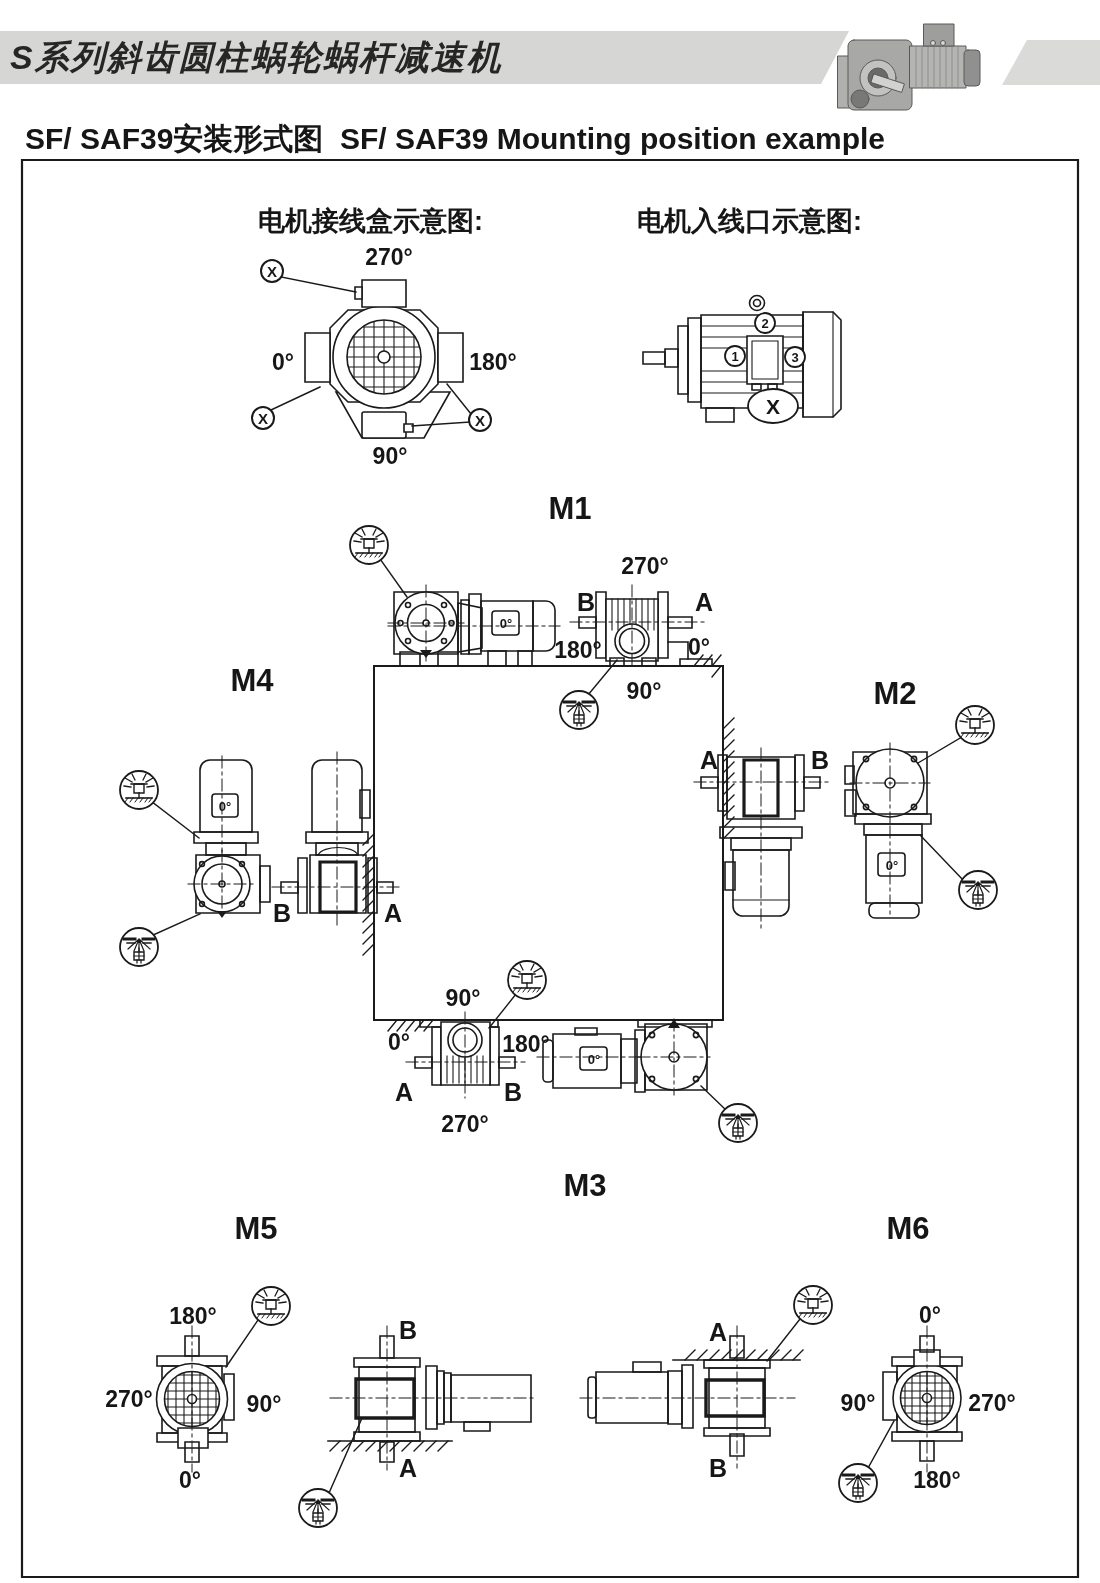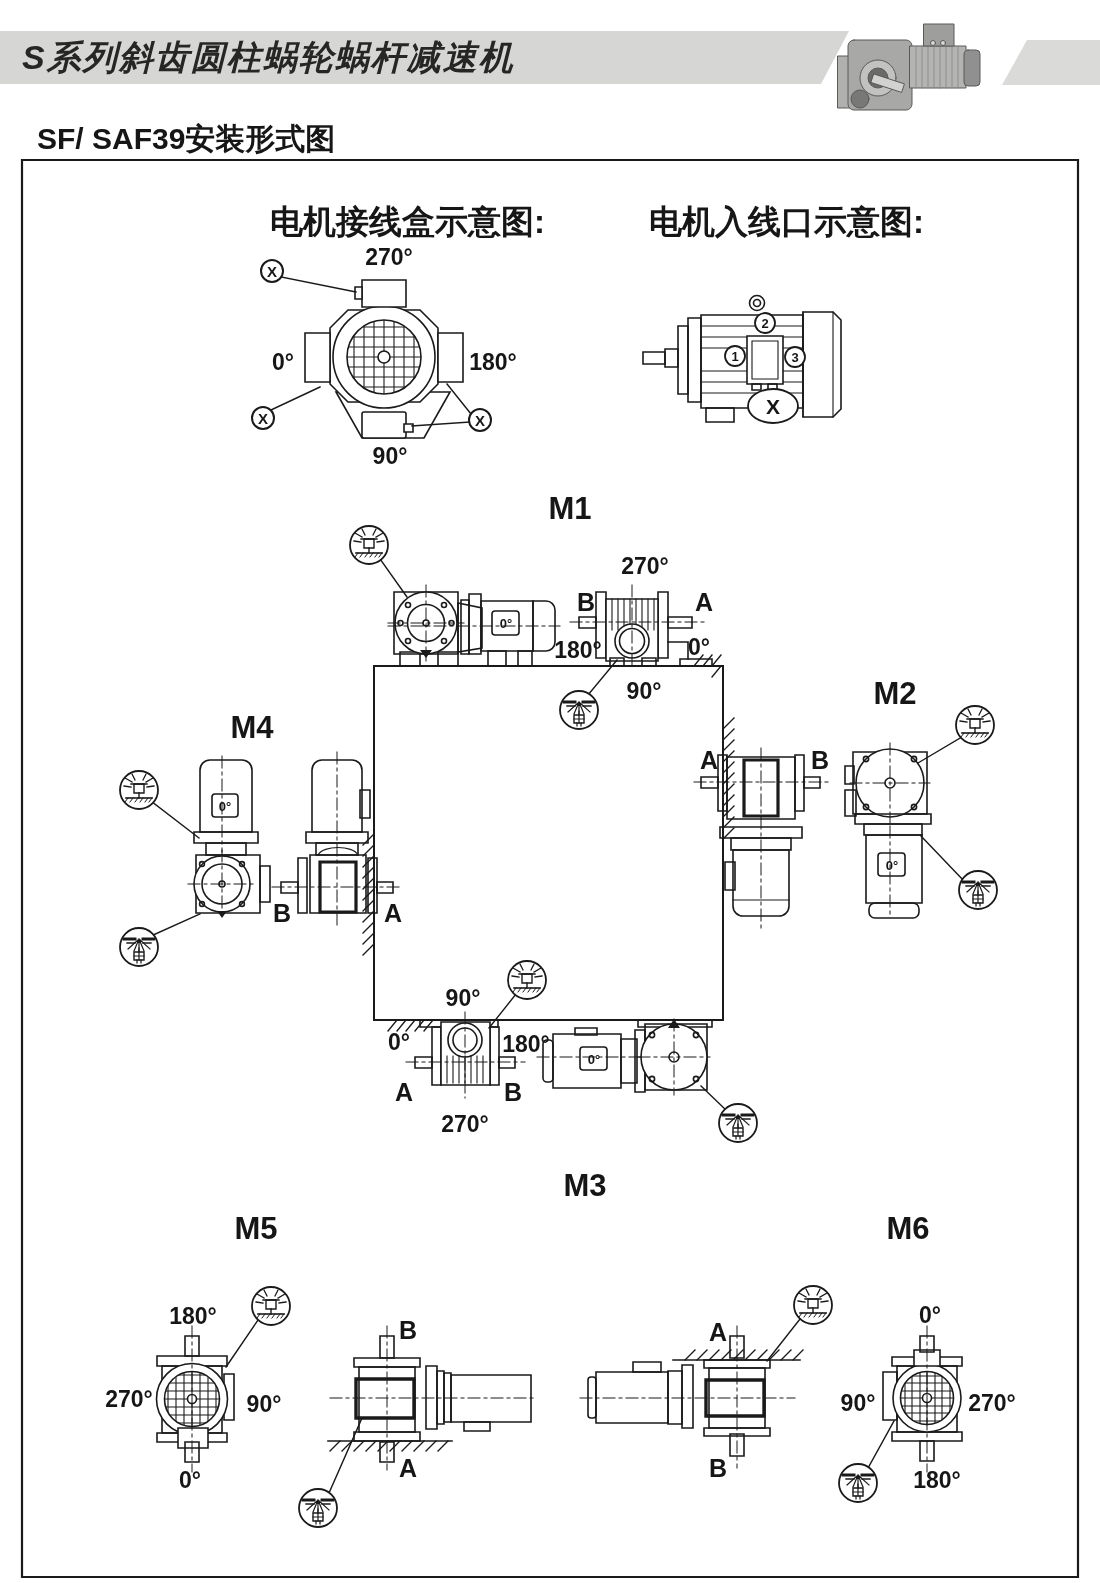--- a/index.html
+++ b/index.html
@@ -1,23 +1,23 @@
 <!DOCTYPE html>
 <html><head>
 <meta charset="utf-8">
 <style>
   html,body{margin:0;padding:0;background:#f2f2f2;}
   .page{position:relative;width:1100px;height:1583px;background:#ffffff;overflow:hidden;
         font-family:"Liberation Sans","DejaVu Sans",sans-serif;color:#111;}
   .art{position:absolute;left:0;top:0;width:1100px;height:1583px;}
   .lbl{position:absolute;transform:translate(-50%,-50%);white-space:nowrap;color:#161616;line-height:1;}
-  .lbl-left{position:absolute;transform:translate(0,-50%);white-space:nowrap;color:#161616;line-height:1;margin-left:12px;}
+  .lbl-left{position:absolute;transform:translate(0,-50%);white-space:nowrap;color:#161616;line-height:1;}
   .t-head{font-size:34px;font-weight:700;font-style:italic;letter-spacing:2px;color:#262624;}
   .t-sub{font-size:30px;font-weight:700;}
-  .t-legend{font-size:33px;font-weight:700;}
+  .t-legend{font-size:27px;font-weight:700;}
   .t-m{font-size:31px;font-weight:700;text-align:center;}
   .t-ang{font-size:23px;font-weight:600;text-align:center;}
   .t-let{font-size:25px;font-weight:600;}
   .t-deg{font-size:13px;font-weight:600;}
   .t-num{font-size:13px;font-weight:700;}
   .t-x{font-size:15px;font-weight:700;}
   .t-xe{font-size:21px;font-weight:700;}
   svg *{vector-effect:non-scaling-stroke;}
 </style>
 </head>
@@ -369,20 +369,21 @@
   </g>
   <g>
     <path d="M800 1319 L767 1361 M868 1468 L894 1421" stroke-width="1.4"></path>
     <use href="#ventG" transform="translate(813,1305)"></use>
     <use href="#drainG" transform="translate(858,1483)"></use>
   </g>
 </svg>
 
 <span class="lbl-left t-head" style="left:10px;top:57px">S系列斜齿圆柱蜗轮蜗杆减速机</span>
 <span class="lbl-left t-sub" style="left:25px;top:139px">SF/ SAF39安装形式图</span>
+<span class="lbl-left t-sub" style="left:340px;top:139px">SF/ SAF39 Mounting position example</span>
 
 <span class="lbl-left t-legend" style="left:258px;top:221px">电机接线盒示意图:</span>
 <span class="lbl t-ang" style="left:389px;top:257px">270°</span>
 <span class="lbl t-ang" style="left:283px;top:362px">0°</span>
 <span class="lbl t-ang" style="left:493px;top:362px">180°</span>
 <span class="lbl t-ang" style="left:390px;top:456px">90°</span>
 <span class="lbl t-x" style="left:272px;top:271px">X</span>
 <span class="lbl t-x" style="left:263px;top:418px">X</span>
 <span class="lbl t-x" style="left:480px;top:420px">X</span>
 
@@ -408,21 +409,21 @@
 
 <span class="lbl t-m" style="left:585px;top:1185px">M3</span>
 <span class="lbl t-ang" style="left:463px;top:998px">90°</span>
 <span class="lbl t-ang" style="left:399px;top:1042px">0°</span>
 <span class="lbl t-ang" style="left:526px;top:1044px">180°</span>
 <span class="lbl t-let" style="left:404px;top:1092px">A</span>
 <span class="lbl t-let" style="left:513px;top:1092px">B</span>
 <span class="lbl t-ang" style="left:465px;top:1124px">270°</span>
 <span class="lbl t-deg" style="left:594px;top:1059px">0°</span>
 
-<span class="lbl t-m" style="left:252px;top:727px">M4</span>
+<span class="lbl t-m" style="left:252px;top:680px">M4</span>
 <span class="lbl t-deg" style="left:225px;top:806px">0°</span>
 <span class="lbl t-let" style="left:282px;top:913px">B</span>
 <span class="lbl t-let" style="left:393px;top:913px">A</span>
 
 <span class="lbl t-m" style="left:256px;top:1228px">M5</span>
 <span class="lbl t-ang" style="left:193px;top:1316px">180°</span>
 <span class="lbl t-ang" style="left:129px;top:1399px">270°</span>
 <span class="lbl t-ang" style="left:264px;top:1404px">90°</span>
 <span class="lbl t-ang" style="left:190px;top:1480px">0°</span>
 <span class="lbl t-let" style="left:408px;top:1330px">B</span>

